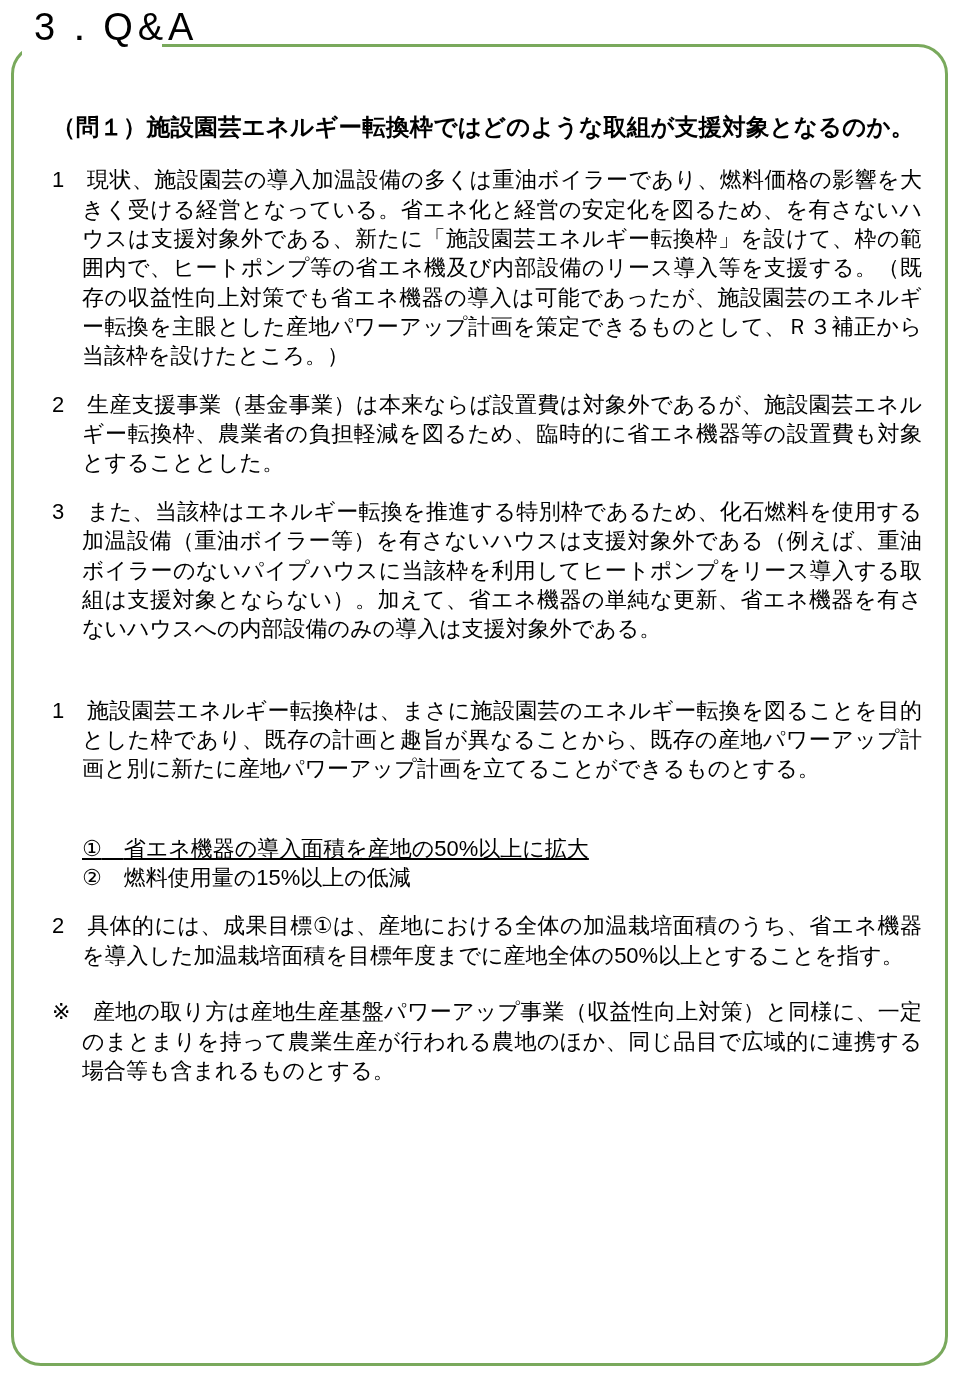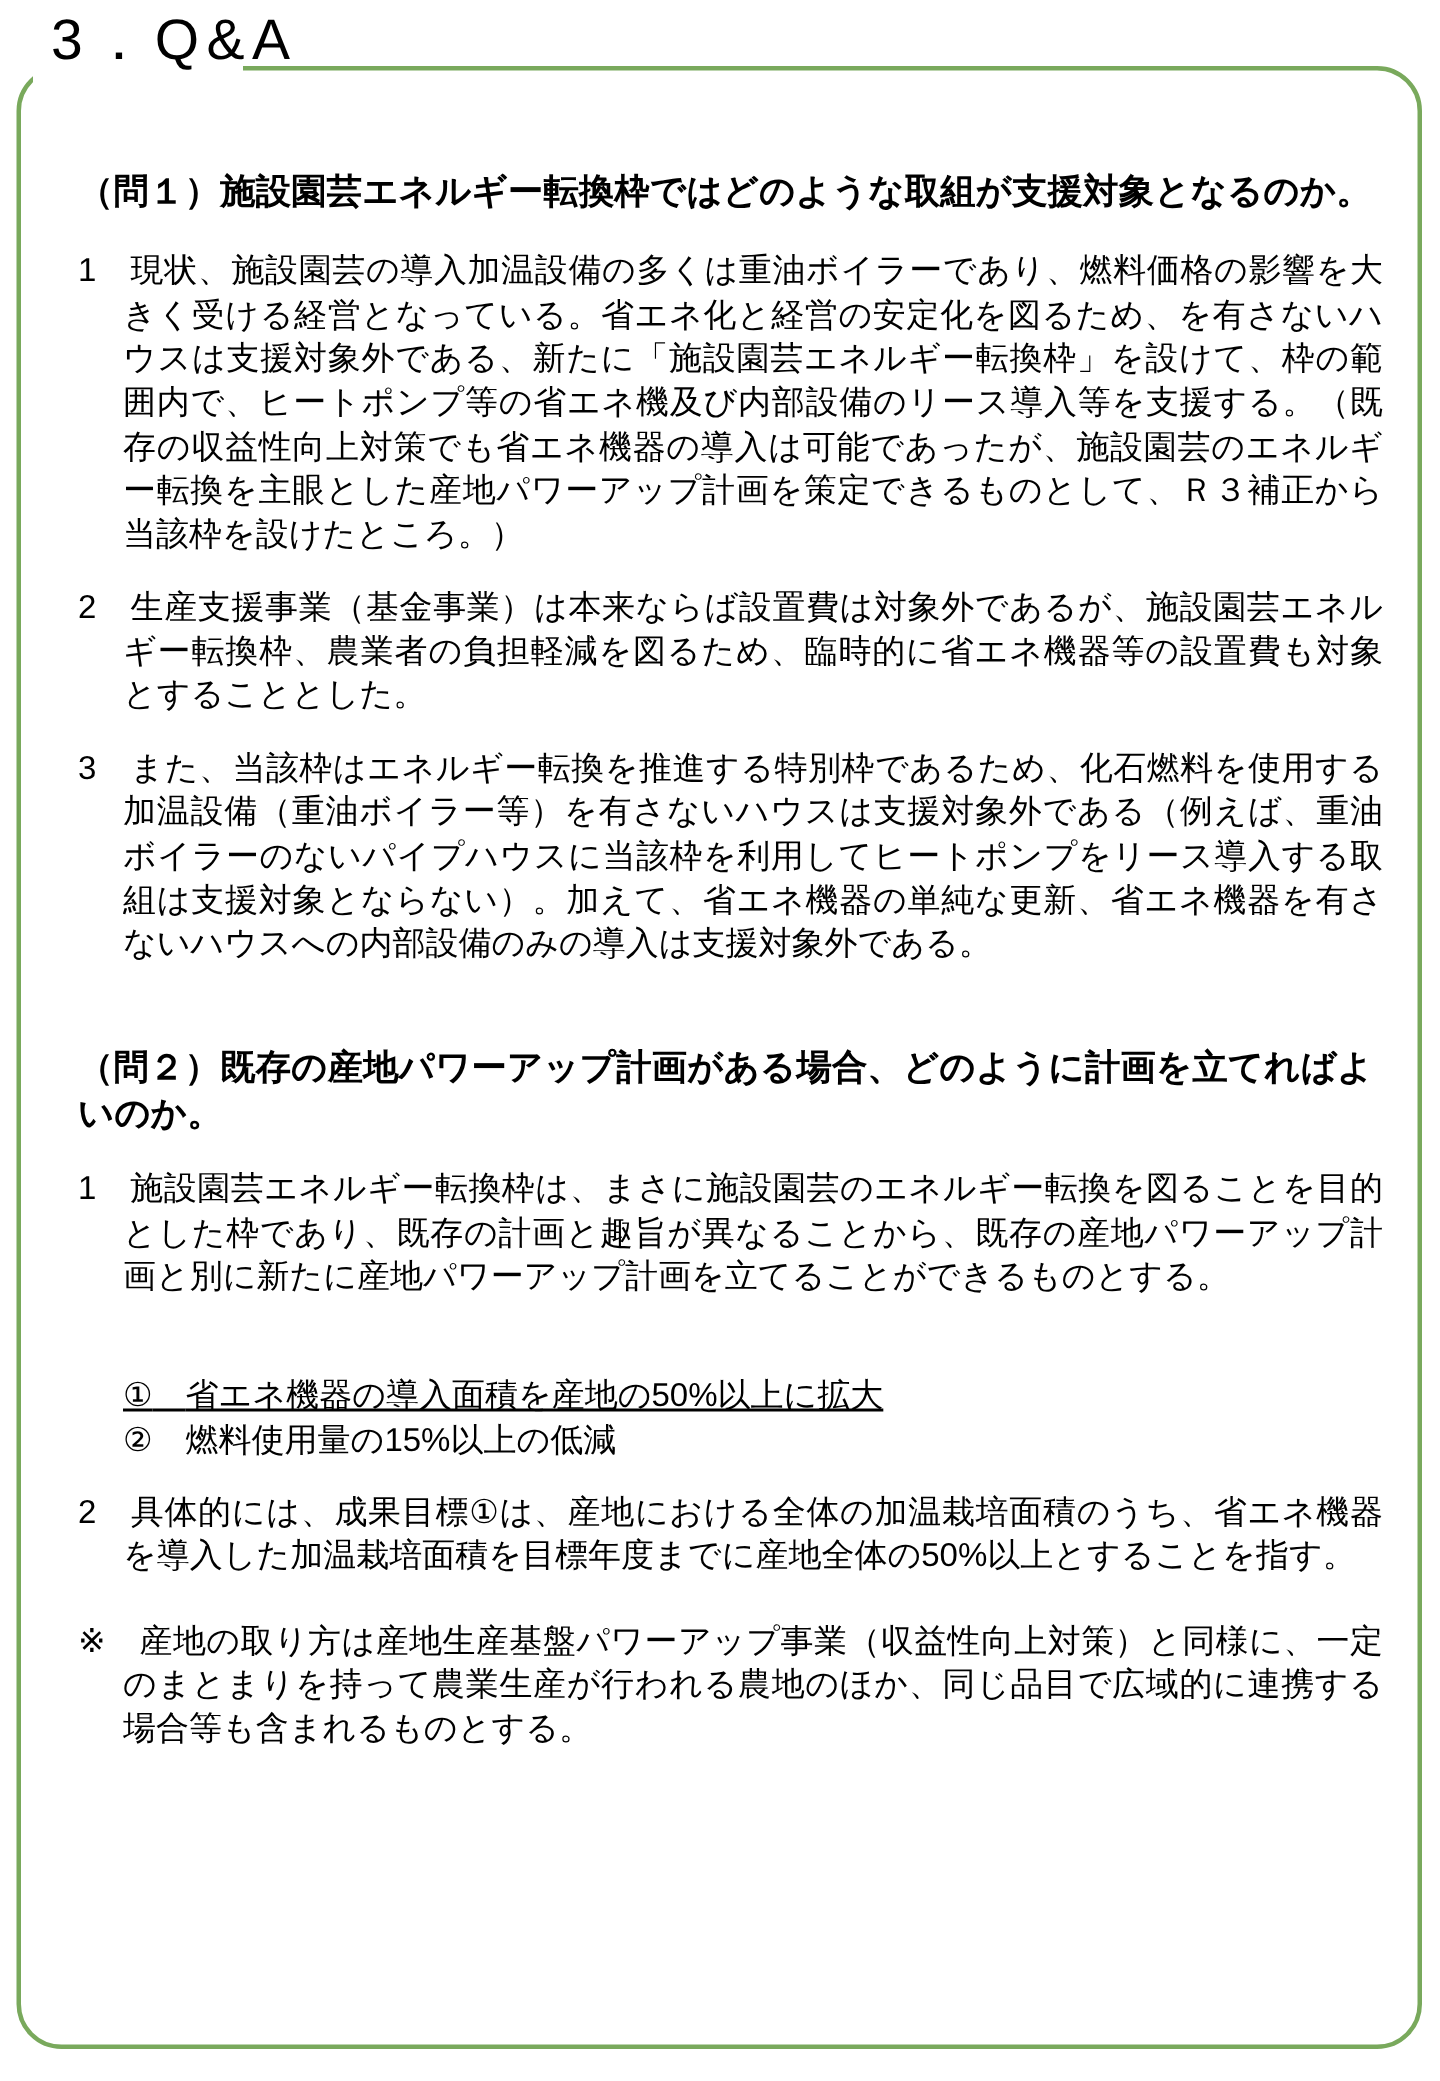--- a/index.html
+++ b/index.html
@@ -136,21 +136,20 @@
     <p class="para">
       <span class="marker">2</span><span>生産支援事業（基金事業）は本来ならば設置費は対象外であるが、施設園芸エネルギー転換枠、農業者の負担軽減を図るため、臨時的に省エネ機器等の設置費も対象とすることとした。</span>
     </p>
 
     <p class="para">
       <span class="marker">3</span><span>また、当該枠はエネルギー転換を推進する特別枠であるため、化石燃料を使用する加温設備（重油ボイラー等）を有さないハウスは支援対象外である（例えば、重油ボイラーのないパイプハウスに当該枠を利用してヒートポンプをリース導入する取組は支援対象とならない）。加えて、省エネ機器の単純な更新、省エネ機器を有さないハウスへの内部設備のみの導入は支援対象外である。</span>
     </p>
   </section>
 
   <section class="qblock q2">
-    <h2 class="q-heading">（問２）既存の産地パワーアップ計画がある場合、どのように計画を立てればよいのか。</h2>
 
     <p class="para">
       <span class="marker">1</span><span>施設園芸エネルギー転換枠は、まさに施設園芸のエネルギー転換を図ることを目的とした枠であり、既存の計画と趣旨が異なることから、既存の産地パワーアップ計画と別に新たに産地パワーアップ計画を立てることができるものとする。</span>
     </p>
   </section>
 
   <section class="qblock q3">
 
 
     <p class="subitem subitem-first">

